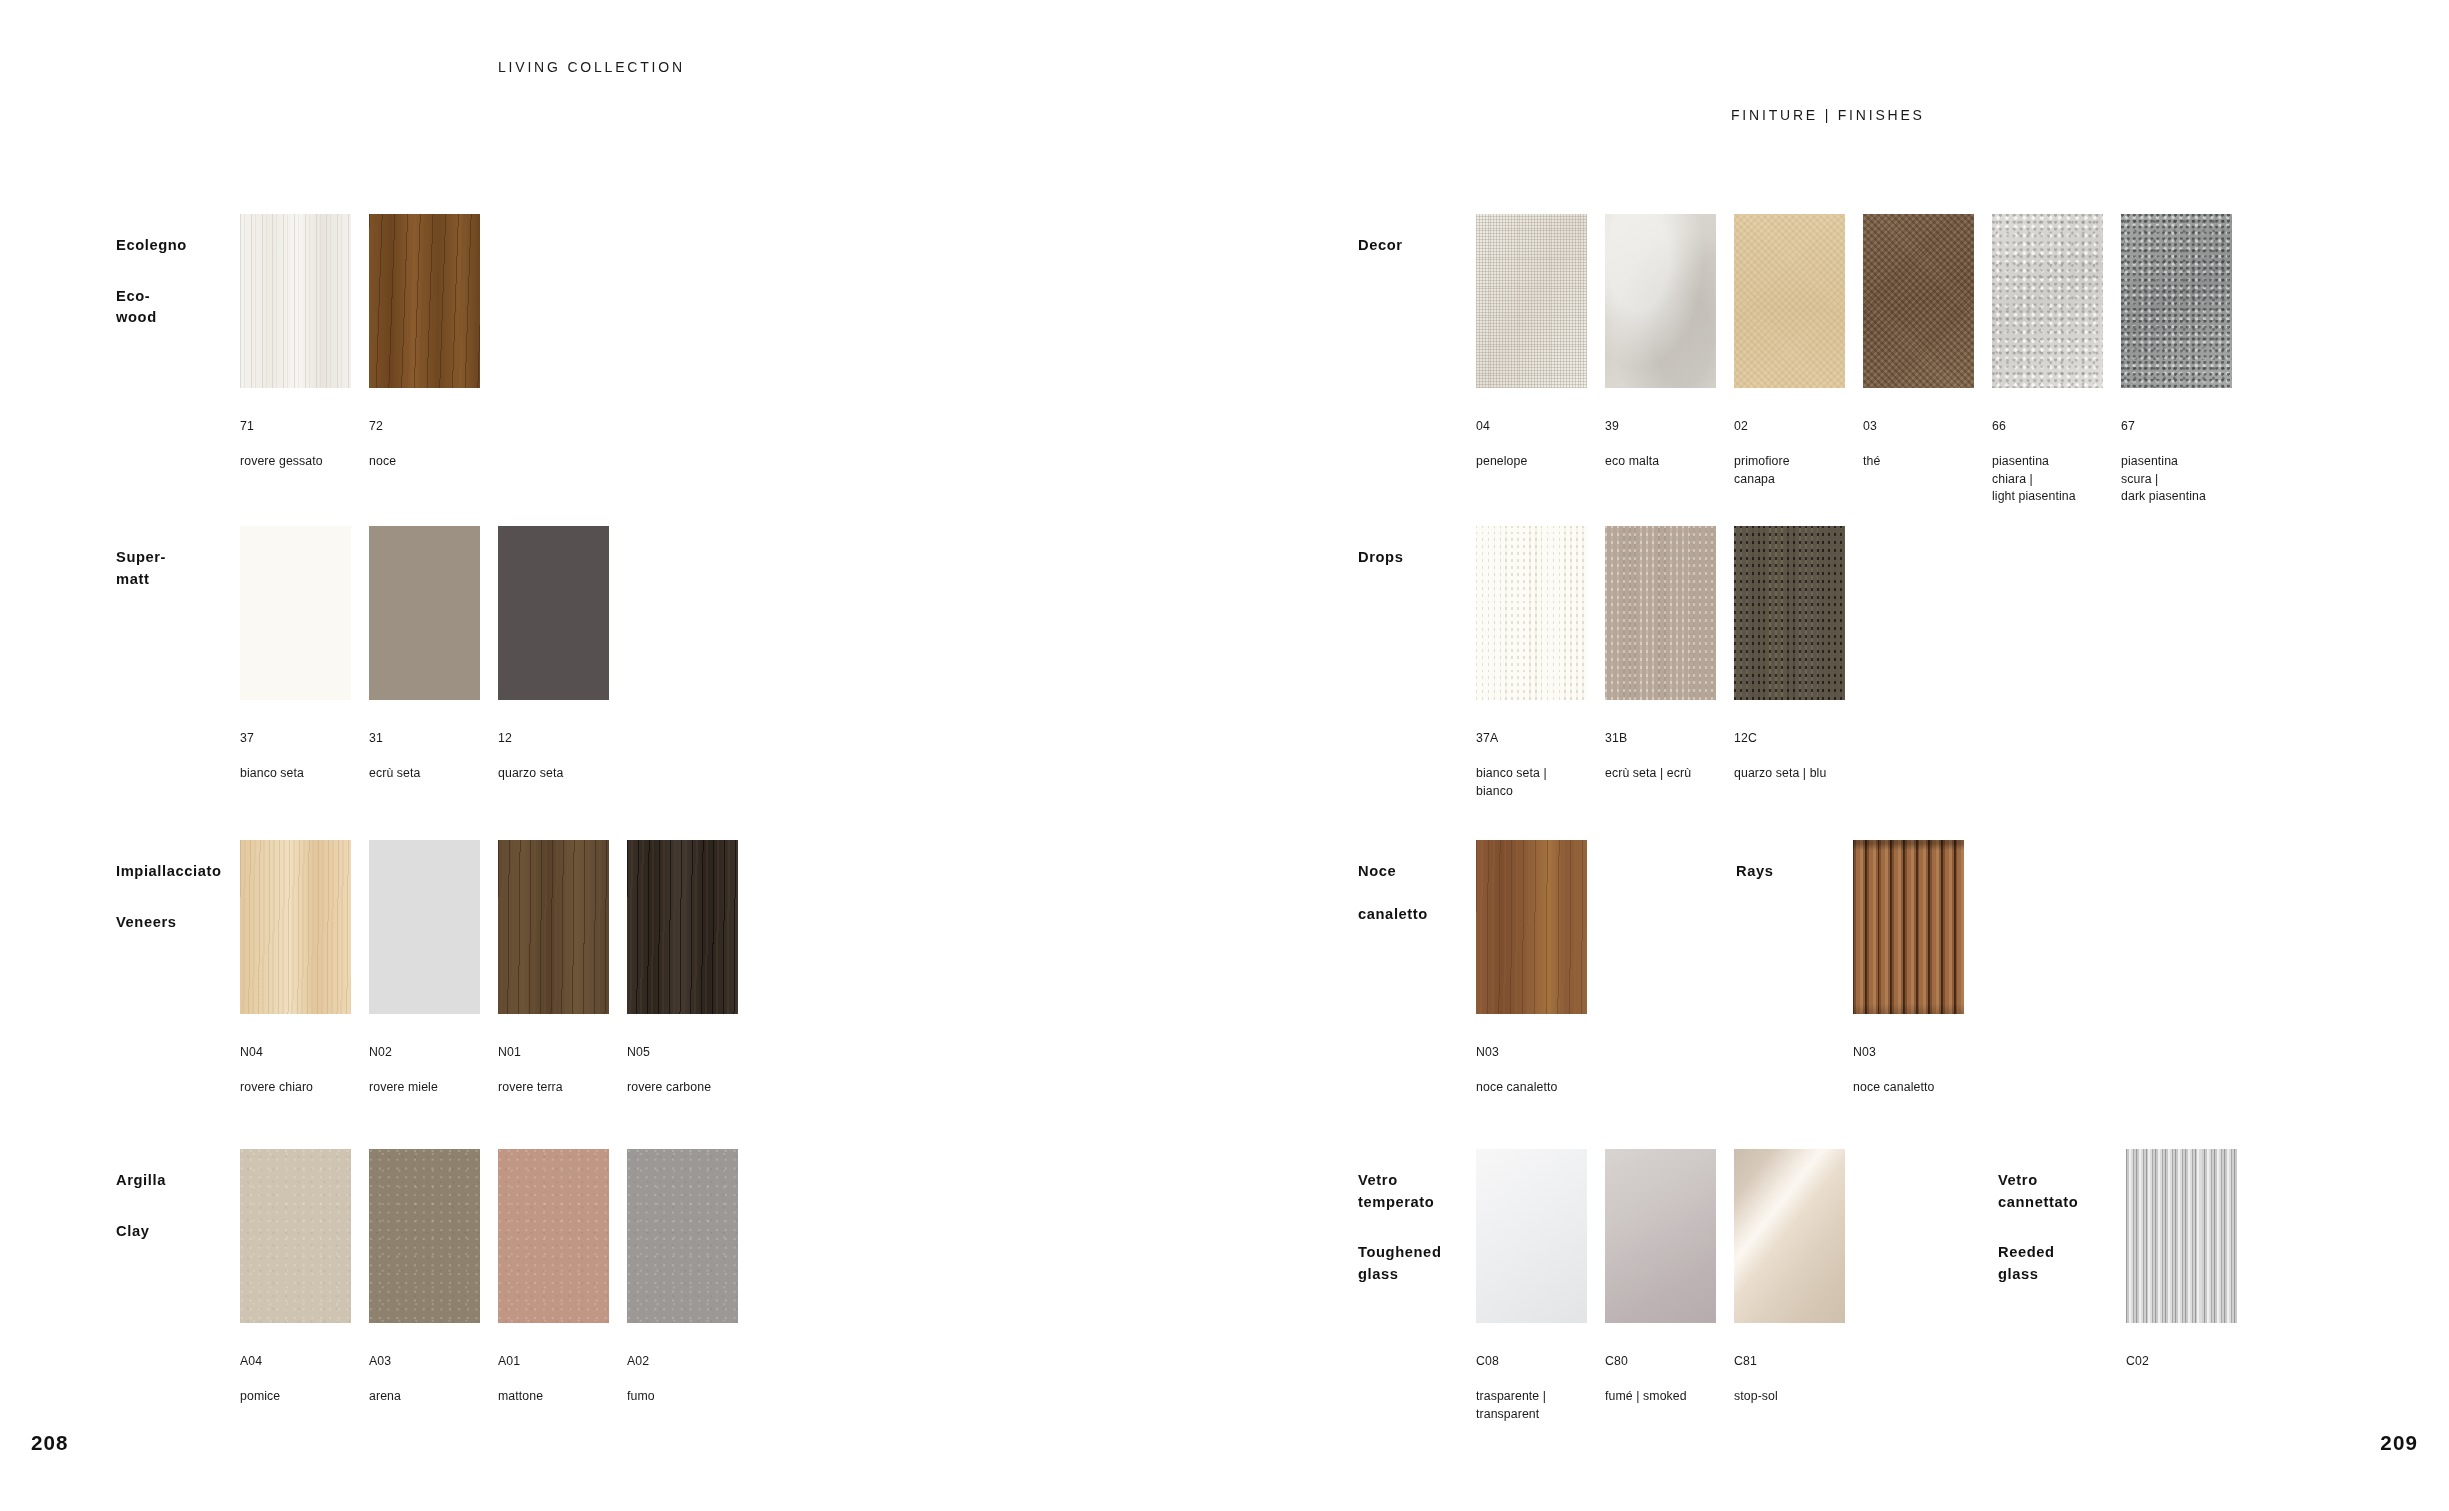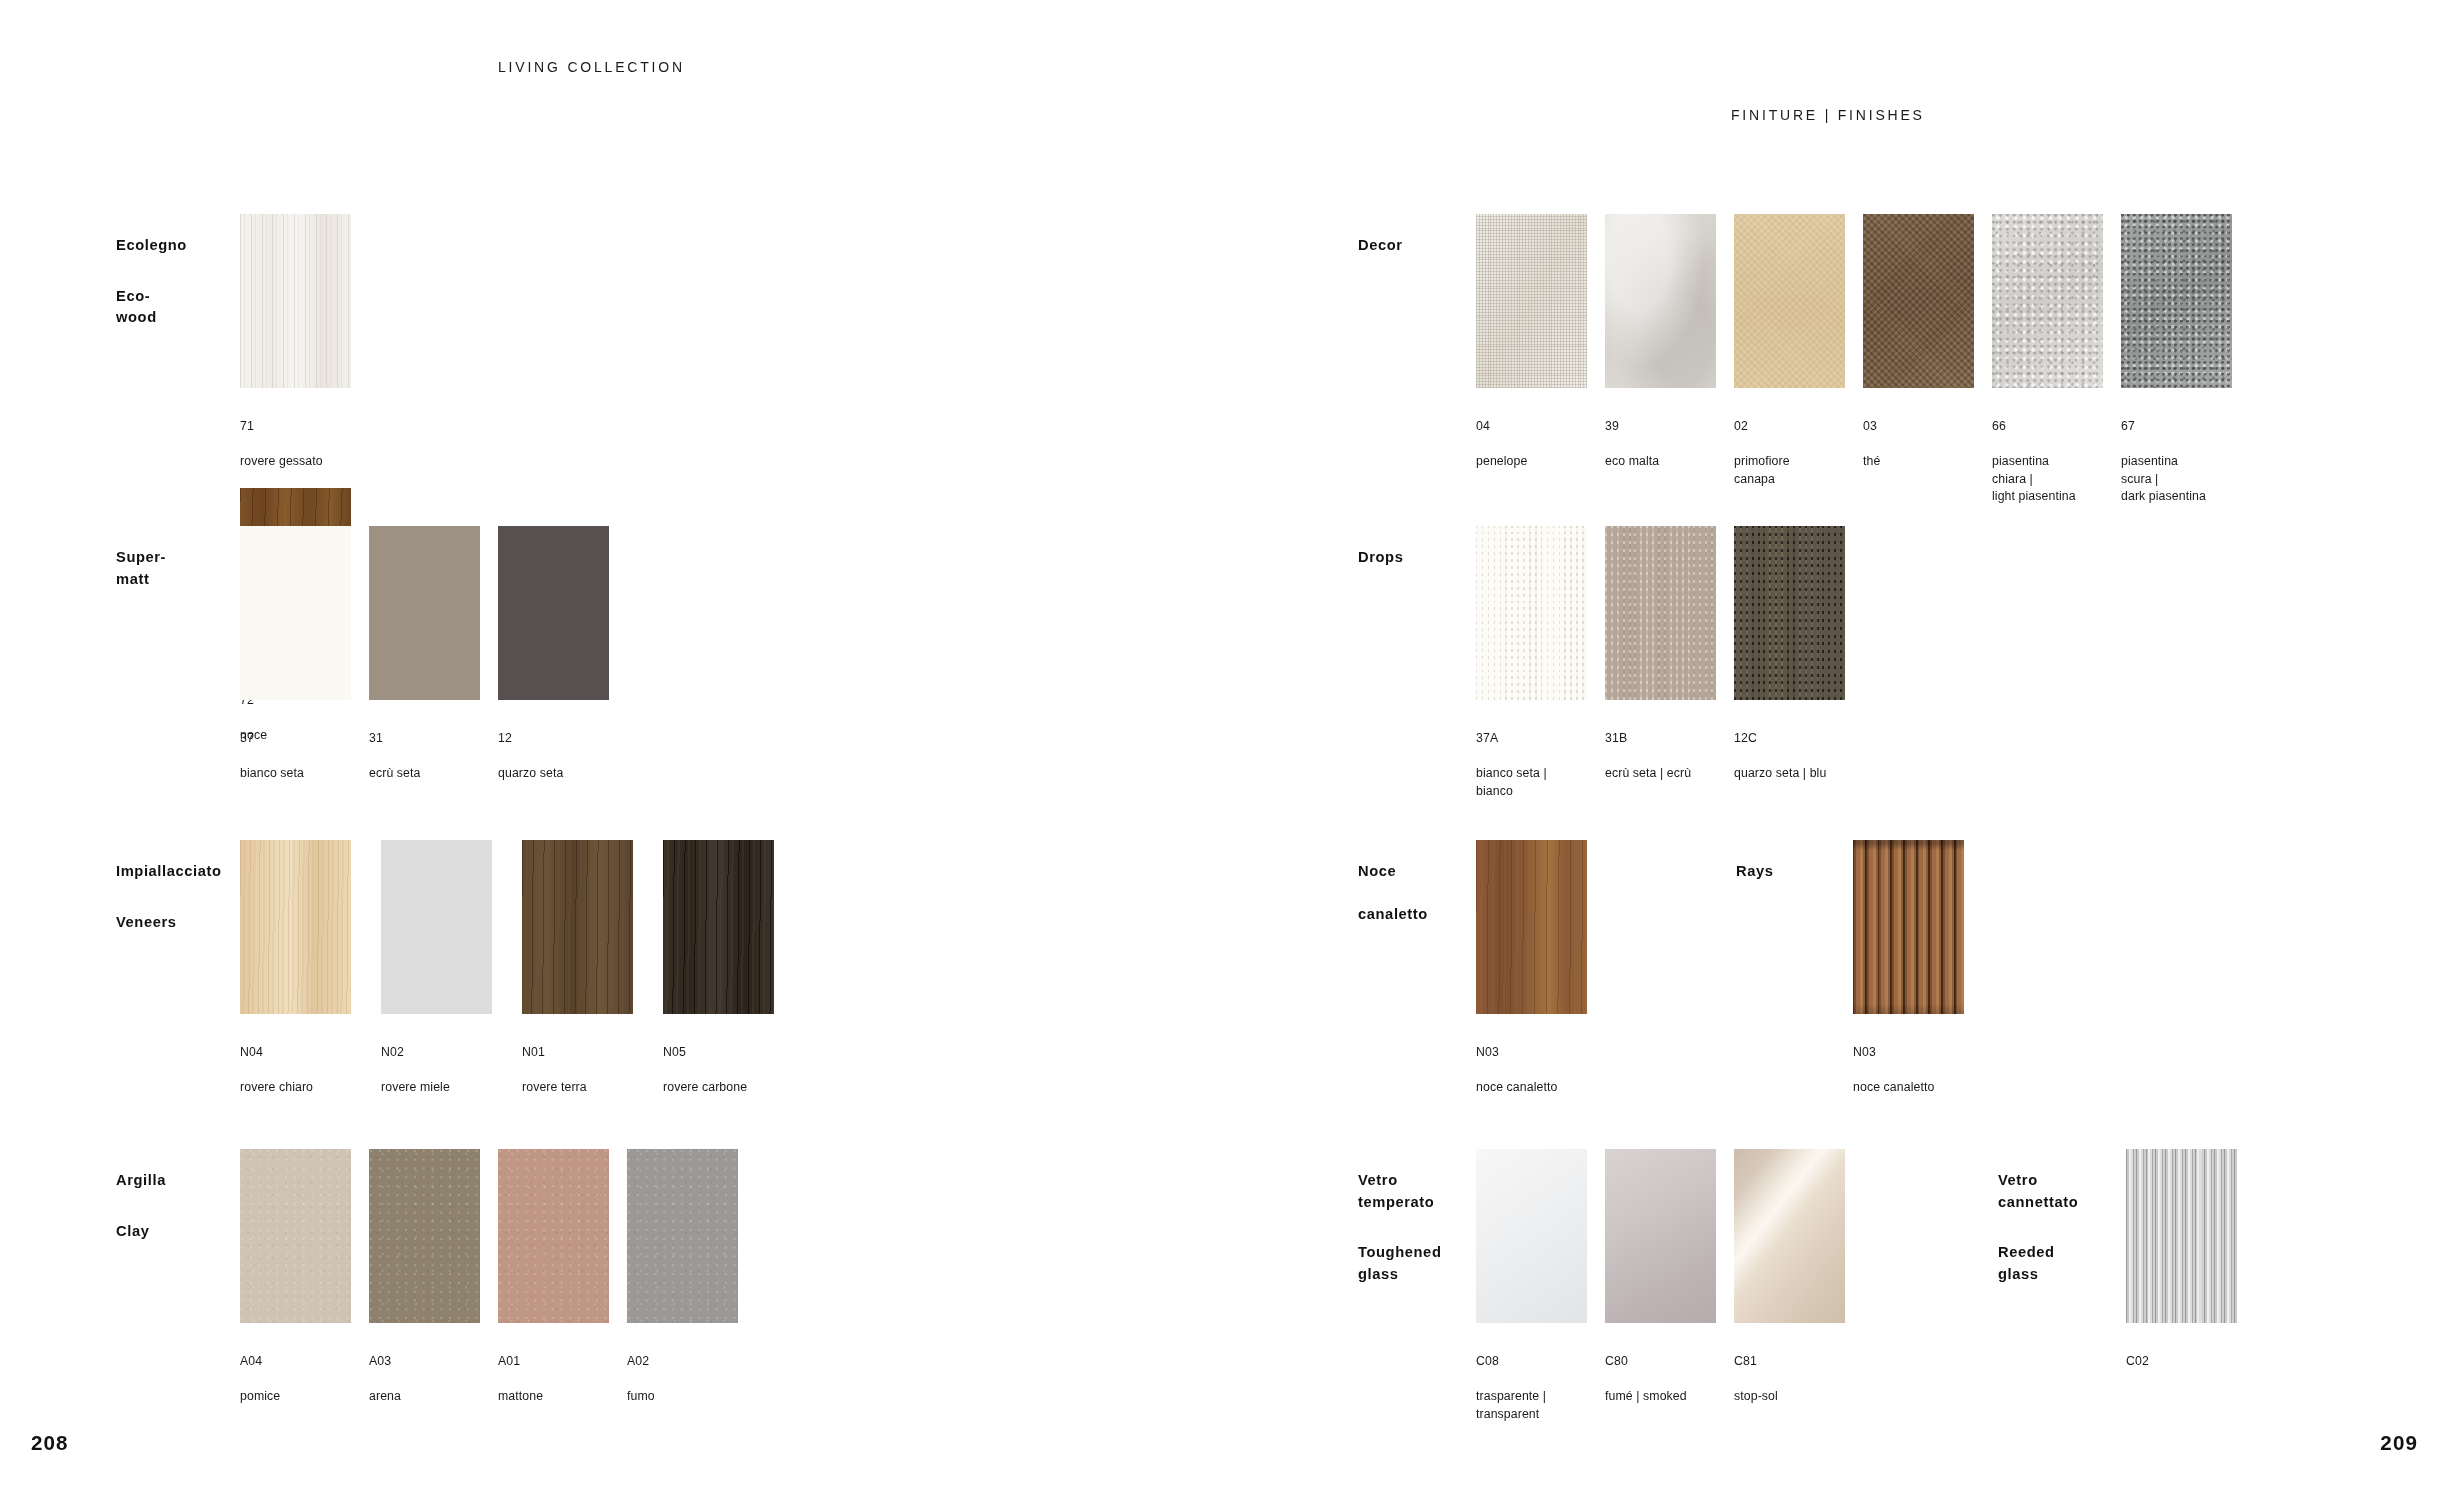--- a/index.html
+++ b/index.html
@@ -236,21 +236,21 @@
 <div class="page">
 
   <div class="runhead left">LIVING COLLECTION</div>
   <div class="runhead right">FINITURE | FINISHES</div>
 
   <div class="section" style="left:116px;top:214px;">
     <div class="sec-title">
       <span class="it">Ecolegno</span>
       <span class="en">Eco-wood</span>
     </div>
-    <div class="swatches" style="left:124px;flex-direction:column;">
+    <div class="swatches" style="left:124px;">
       <div class="swatch-cell" style="width:129px">
         <div class="chip">
             <span class="tx w-gessato"></span>
           </div>
         <div class="caption">
           <span class="cap-code">71</span>
           <span class="cap-name">rovere gessato</span>
         </div>
       </div>
       <div class="swatch-cell" style="width:129px">
@@ -298,21 +298,21 @@
         </div>
       </div>
     </div>
   </div>
 
   <div class="section" style="left:116px;top:840px;">
     <div class="sec-title">
       <span class="it">Impiallacciato</span>
       <span class="en">Veneers</span>
     </div>
-    <div class="swatches" style="left:124px;gap:12px;">
+    <div class="swatches" style="left:124px;">
       <div class="swatch-cell" style="width:129px">
         <div class="chip">
             <span class="tx w-chiaro"></span>
           </div>
         <div class="caption">
           <span class="cap-code">N04</span>
           <span class="cap-name">rovere chiaro</span>
         </div>
       </div>
       <div class="swatch-cell" style="width:129px">

